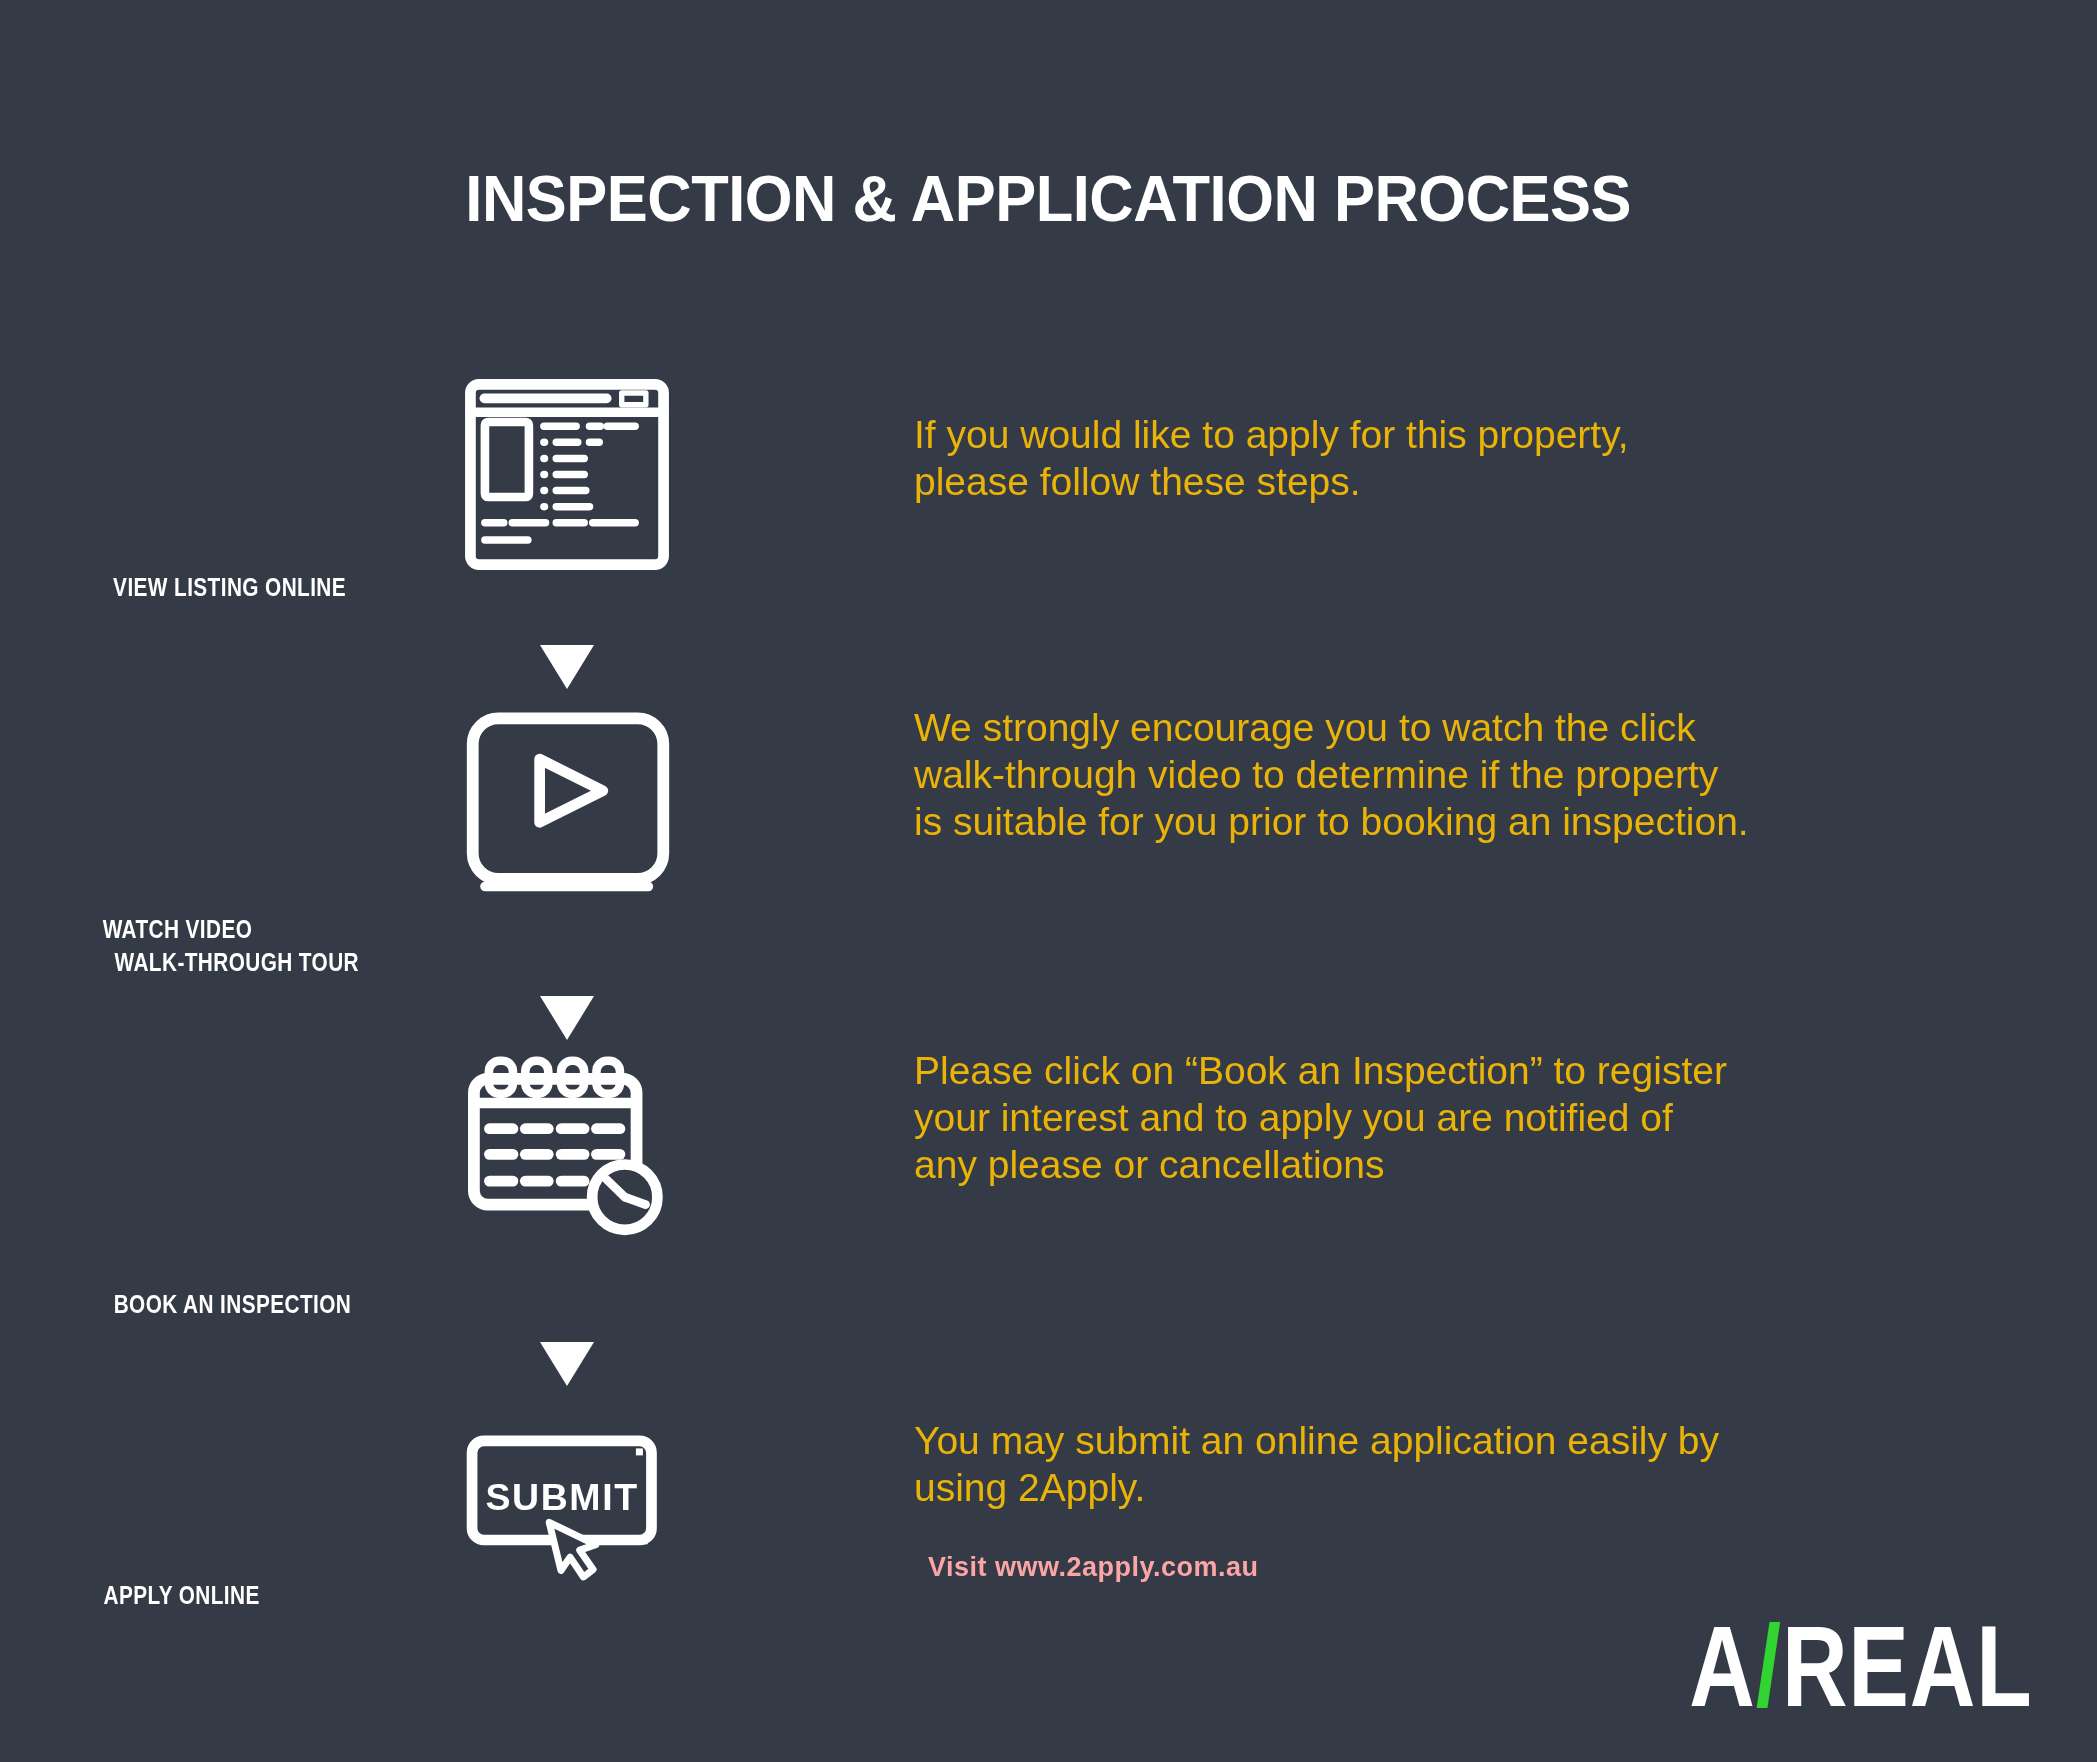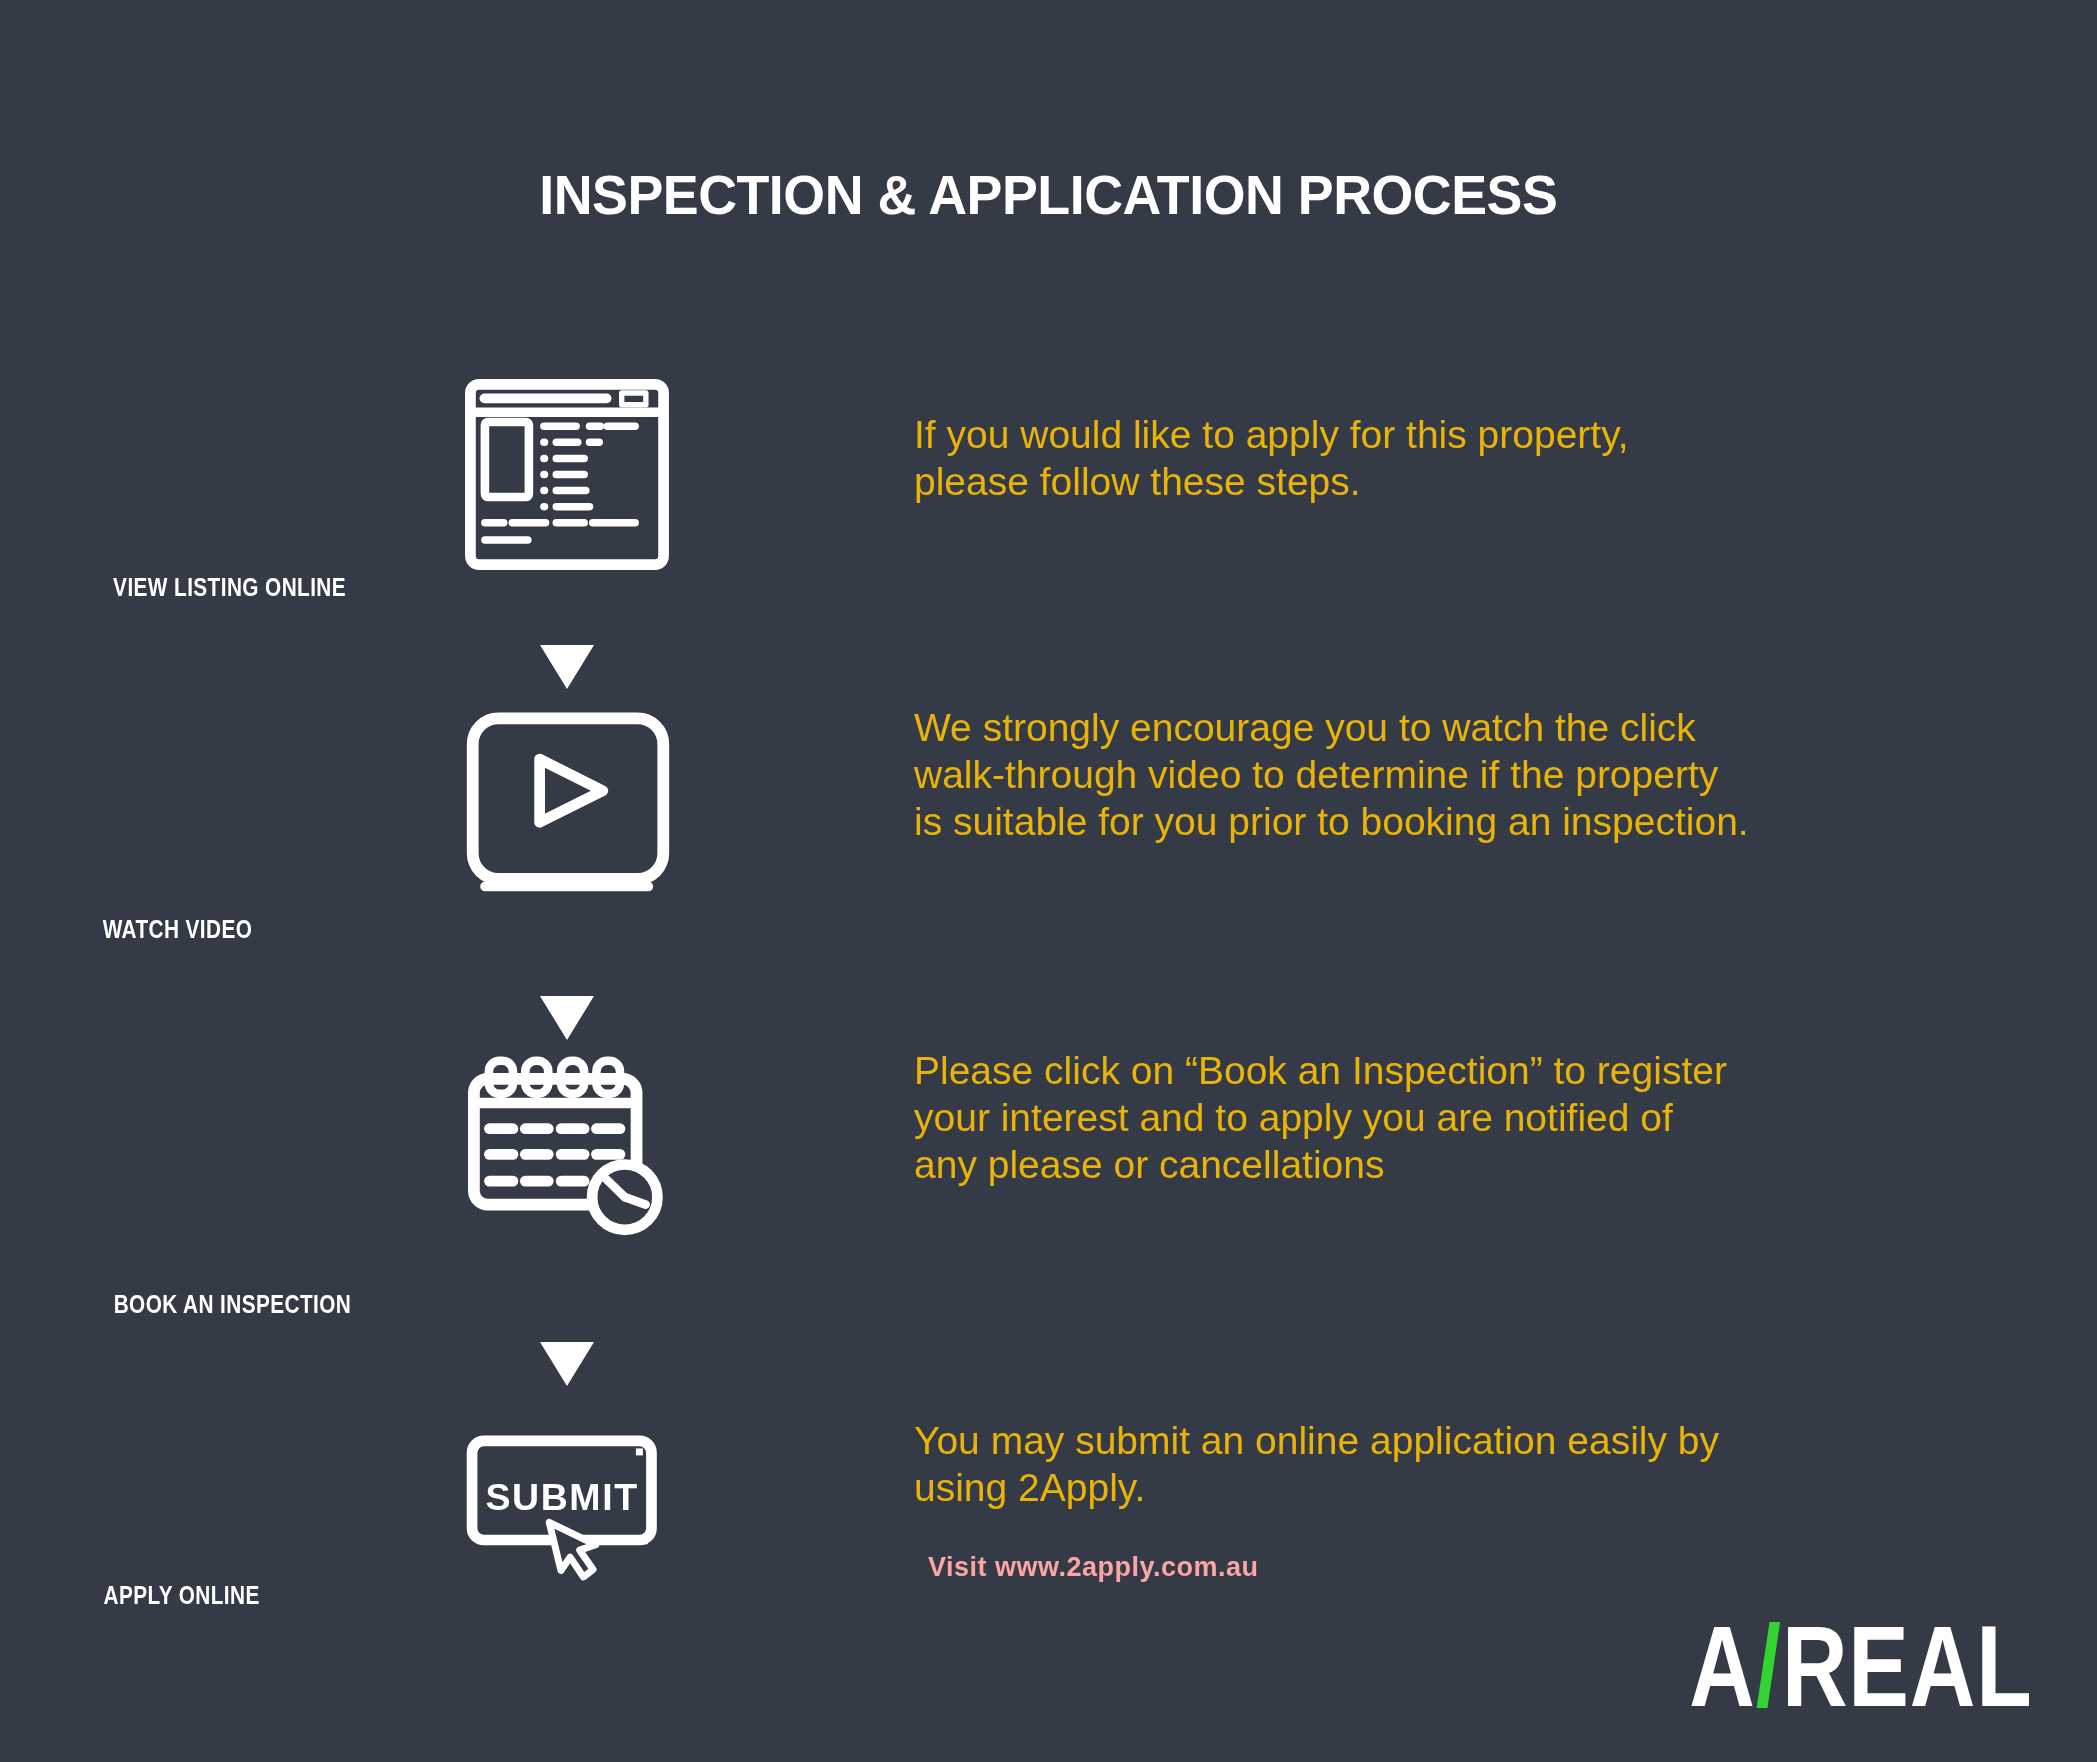--- a/index.html
+++ b/index.html
@@ -4,21 +4,21 @@
 <style>
   html,body{margin:0;padding:0;background:#343B47;}
   #canvas{
     position:relative;width:2097px;height:1762px;background:#343B47;
     font-family:"Liberation Sans",sans-serif;overflow:hidden;
   }
   .abs{position:absolute;}
   
   .title{
     left:0;top:167px;width:2097px;text-align:center;white-space:nowrap;
-    color:#FFFFFF;font-weight:700;font-size:56px;line-height:1;letter-spacing:-0.5px;
+    color:#FFFFFF;font-weight:700;font-size:64px;line-height:1;letter-spacing:-0.5px;
   }
   .title .cond{display:inline-block;transform:scaleX(0.96);transform-origin:center;}
   
   .step-label{
     left:84px;width:965px;text-align:left;white-space:nowrap;
     color:#FFFFFF;font-weight:700;font-size:26px;line-height:1;letter-spacing:0.5px;
   }
   .step-label .cond{display:inline-block;transform:scaleX(0.80);transform-origin:center;}
   
   .desc{
@@ -98,20 +98,23 @@
     <line class="ic" x1="35" y1="326" x2="340" y2="326" stroke-width="18"></line>
   </svg>
   <div class="abs desc" style="top:704px">
     <div>We strongly encourage you to watch the click</div>
     <div>walk-through video to determine if the property</div>
     <div>is suitable for you prior to booking an inspection.</div>
   </div>
   <div class="abs step-label" style="top:916px">
     <span class="cond">WATCH VIDEO</span>
   </div>
+  <div class="abs step-label" style="top:949px">
+    <span class="cond">WALK-THROUGH TOUR</span>
+  </div>
   <div class="abs down-arrow" style="top:996px"></div>
 
   <svg class="abs" style="left:460px;top:1055px" width="214" height="188" viewBox="0 0 400 350">
     <rect class="ic" x="26" y="44" width="304" height="235" rx="26" stroke-width="22"></rect>
     <line class="ic" x1="26" y1="89" x2="330" y2="89" stroke-width="20"></line>
     <g class="ic" stroke-width="16">
       <rect x="54" y="10" width="45" height="62" rx="20"></rect>
       <rect x="122" y="10" width="43" height="62" rx="20"></rect>
       <rect x="189" y="10" width="43" height="62" rx="20"></rect>
       <rect x="255" y="10" width="44" height="62" rx="20"></rect>

